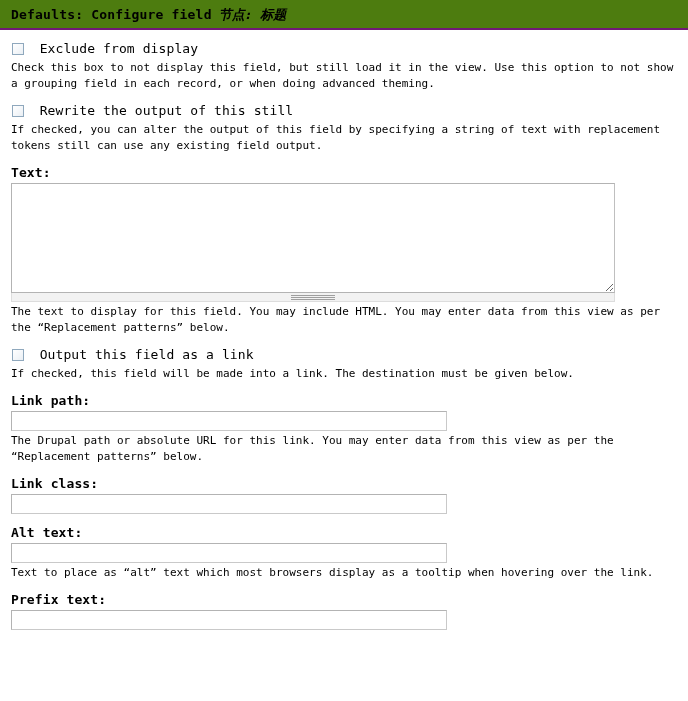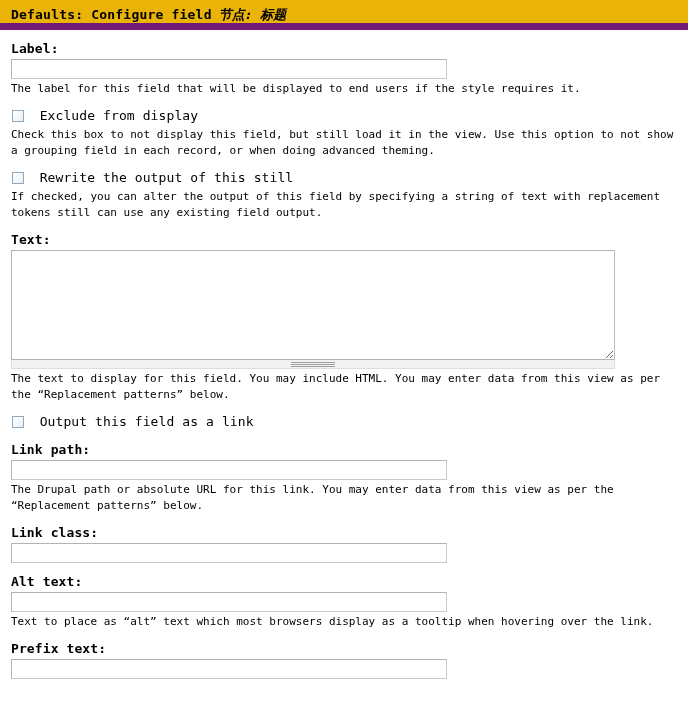--- a/index.html
+++ b/index.html
@@ -13,25 +13,25 @@
     height: 701px;
     overflow: hidden;
     font-family: "DejaVu Sans Mono", "Liberation Mono", monospace;
     font-size: 11px;
     color: #000000;
     -webkit-font-smoothing: none;
   }
 
   
   .modal-header {
-    background: #eab308;
+    background: #4d7c0f;
     height: 30px;
     box-sizing: border-box;
     padding: 6px 12px 0 11px;
-    border-bottom: 7px solid #701a75;
+    border-bottom: 2px solid #701a75;
     white-space: nowrap;
     overflow: hidden;
   }
   .modal-title {
     font-family: "DejaVu Sans Mono", "Liberation Mono", monospace;
     font-size: 13px;
     font-weight: bold;
     letter-spacing: 0.2px;
     display: inline;
   }
@@ -173,25 +173,20 @@
 </style>
 </head>
 <body>
 
 <div class="modal-header">
   <span class="modal-title">Defaults: Configure field</span><span class="modal-title-sub">节点: 标题</span>
 </div>
 
 <div class="form-body">
 
-  <div class="form-item">
-    <label class="fld-label">Label:</label>
-    <input class="text-input" type="text" value="" style="">
-    <div class="description">The label for this field that will be displayed to end users if the style requires it.</div>
-  </div>
 
   <div class="form-item">
     <div class="checkbox-row">
       <input class="cbox" type="checkbox" id="cb-exclude" style="">
       <label class="cbox-label" for="cb-exclude">Exclude from display</label>
     </div>
     <div class="description">Check this box to not display this field, but still load it in the view. Use this option to not show a grouping field in each record, or when doing advanced theming.</div>
   </div>
 
   <div class="form-item">
@@ -209,20 +204,21 @@
       <div class="grippie"></div>
     </div>
     <div class="description">The text to display for this field. You may include HTML. You may enter data from this view as per the “Replacement patterns” below.</div>
   </div>
 
   <div class="form-item">
     <div class="checkbox-row">
       <input class="cbox" type="checkbox" id="cb-link" style="">
       <label class="cbox-label" for="cb-link">Output this field as a link</label>
     </div>
+    <div class="description">If checked, this field will be made into a link. The destination must be given below.</div>
   </div>
 
   <div class="form-item">
     <label class="fld-label">Link path:</label>
     <input class="text-input" type="text" value="" style="">
     <div class="description">The Drupal path or absolute URL for this link. You may enter data from this view as per the “Replacement patterns” below.</div>
   </div>
 
   <div class="form-item">
     <label class="fld-label">Link class:</label>

